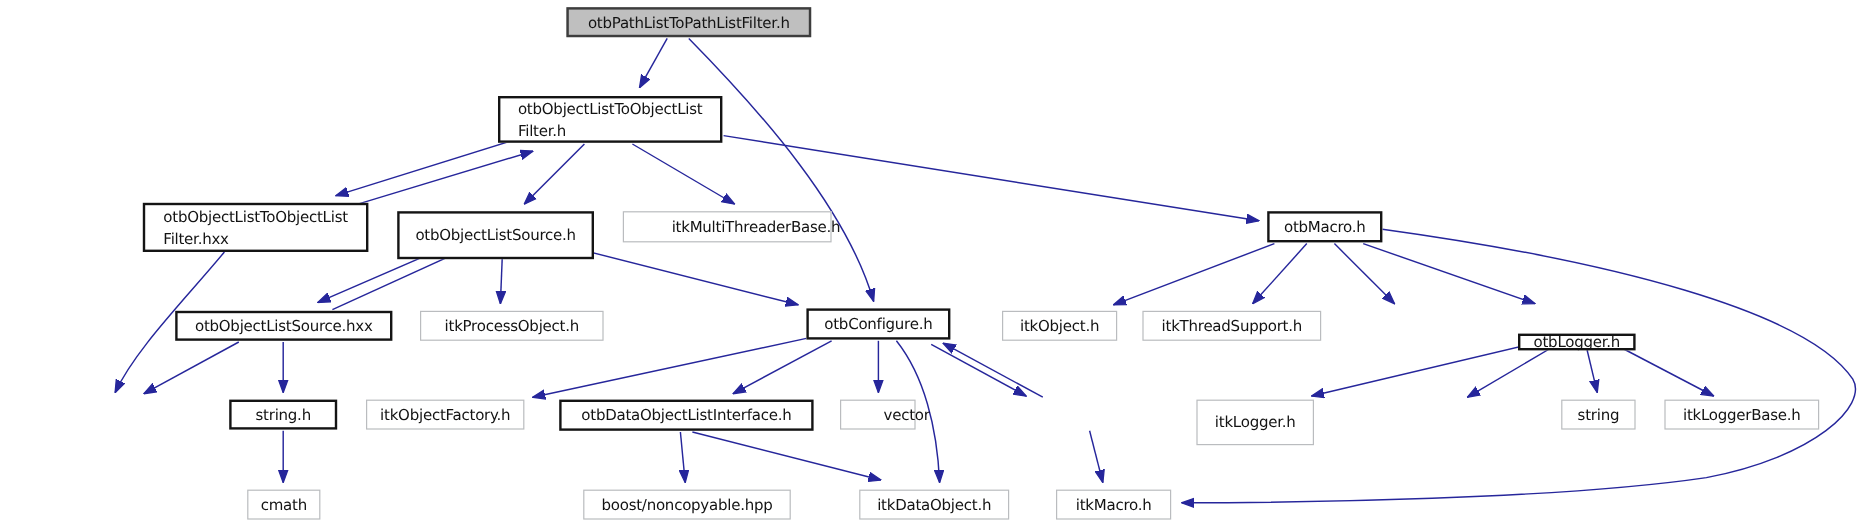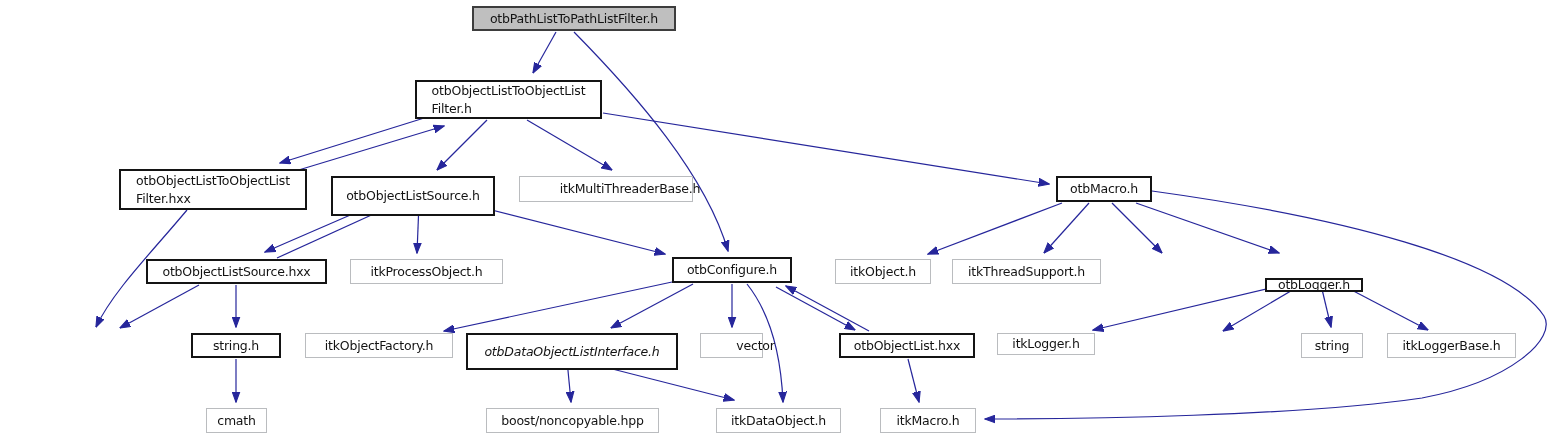--- a/index.html
+++ b/index.html
@@ -93,25 +93,24 @@
       <div class="node linked" style="left: 331px; top: 176px; width: 164px; height: 40px;">otbObjectListSource.h</div>
       <div class="node plain" style="left: 519px; top: 176px; width: 174px; height: 26px; padding-left: 48px;">itkMultiThreaderBase.h</div>
       <div class="node linked" style="left: 1056px; top: 176px; width: 96px; height: 26px;">otbMacro.h</div>
       <div class="node linked" style="left: 146px; top: 259px; width: 181px; height: 25px;">otbObjectListSource.hxx</div>
       <div class="node plain" style="left: 350px; top: 259px; width: 153px; height: 25px;">itkProcessObject.h</div>
       <div class="node linked" style="left: 672px; top: 257px; width: 120px; height: 26px;">otbConfigure.h</div>
       <div class="node plain" style="left: 835px; top: 259px; width: 96px; height: 25px;">itkObject.h</div>
       <div class="node plain" style="left: 952px; top: 259px; width: 149px; height: 25px;">itkThreadSupport.h</div>
       <div class="node linked" style="left: 1265px; top: 258px; width: 98px; height: 14px; margin-top: 20px;">otbLogger.h</div>
       <div class="node linked" style="left: 191px; top: 333px; width: 90px; height: 25px;">string.h</div>
-      <div class="node plain" style="left: 305px; top: 333px; width: 148px; height: 25px;">itkObjectFactory.h</div>
-      <div class="node linked" style="left: 466px; top: 333px; width: 212px; height: 37px; font-style: italic;">otbDataObjectListInterface.h</div>
+      <div class="node plain" style="left: 305px; top: 333px; width: 132px; height: 25px;">itkObjectFactory.h</div>
+      <div class="node linked" style="left: 466px; top: 333px; width: 212px; height: 26px;">otbDataObjectListInterface.h</div>
       <div class="node plain" style="left: 700px; top: 333px; width: 63px; height: 25px; padding-left: 48px;">vector</div>
-      <div class="node linked" style="left: 839px; top: 333px; width: 136px; height: 25px;">otbObjectList.hxx</div>
-      <div class="node plain" style="left: 997px; top: 333px; width: 98px; height: 22px;">itkLogger.h</div>
+      <div class="node plain" style="left: 997px; top: 333px; width: 98px; height: 38px;">itkLogger.h</div>
       <div class="node plain" style="left: 1301px; top: 333px; width: 62px; height: 25px;">string</div>
       <div class="node plain" style="left: 1387px; top: 333px; width: 129px; height: 25px;">itkLoggerBase.h</div>
       <div class="node plain" style="left: 206px; top: 408px; width: 61px; height: 25px;">cmath</div>
       <div class="node plain" style="left: 486px; top: 408px; width: 173px; height: 25px;">boost/noncopyable.hpp</div>
       <div class="node plain" style="left: 716px; top: 408px; width: 125px; height: 25px;">itkDataObject.h</div>
       <div class="node plain" style="left: 880px; top: 408px; width: 96px; height: 25px;">itkMacro.h</div>
     </div>
 </div>
 
 </body></html>

